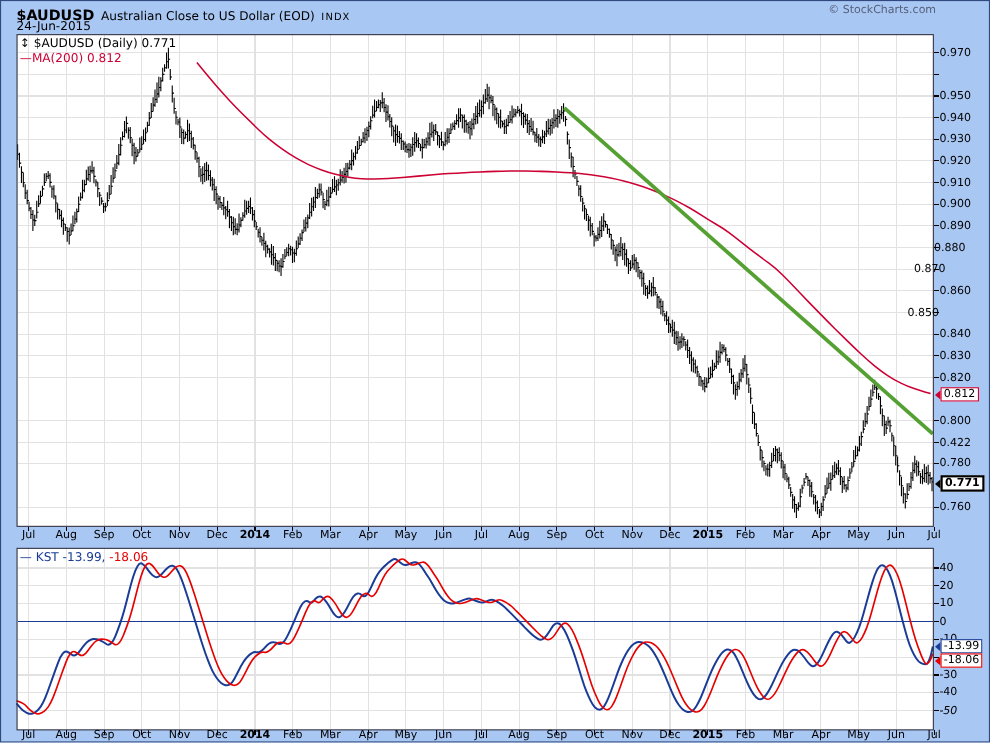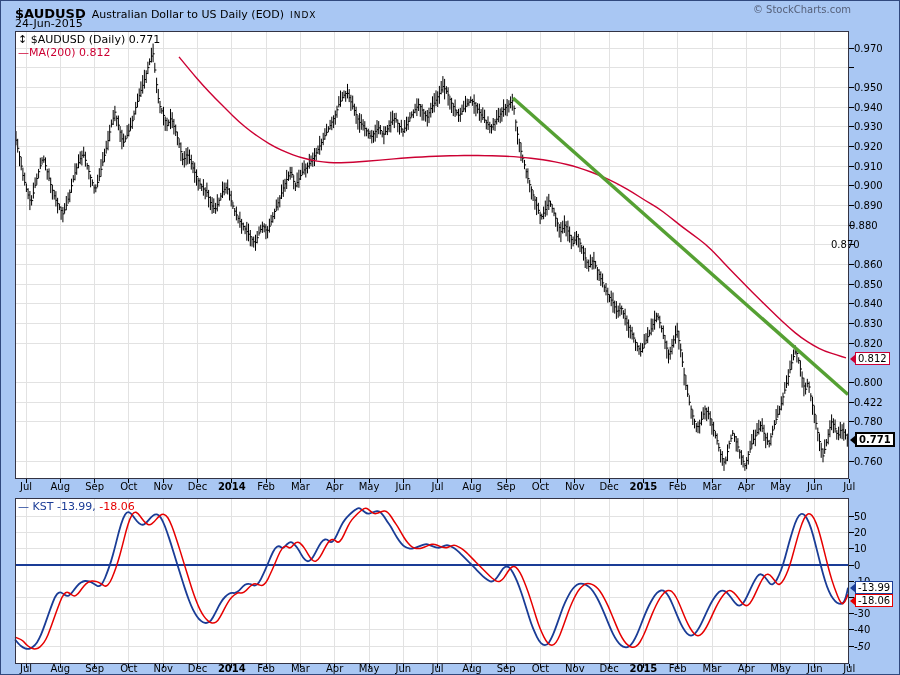--- a/index.html
+++ b/index.html
@@ -30,21 +30,21 @@
                 padding:0 2px;margin-left:-1px;white-space:nowrap;}
   .callout-text.bold{font-weight:bold;border-width:2px;}
   svg{position:absolute;overflow:visible;}
 </style>
 </head>
 <body>
 
 <div id="page">
 
   <div class="abs" style="left:14px;top:2px;">
-    <span class="title-sym">$AUDUSD</span><span class="title-desc">Australian Dollar to US Daily (EOD)</span><span class="title-exch">INDX</span>
+    <span class="title-sym">$AUDUSD</span><span class="title-desc">Australian Close to US Dollar (EOD)</span><span class="title-exch">INDX</span>
   </div>
   <span class="abs copyright" style="top:3px;right:48px;">© StockCharts.com</span>
   <span class="abs date-txt" style="left:14px;top:16px;">24-Jun-2015</span>
 
 
   <svg id="main-svg" style="left:14px;top:30px;" width="840" height="454" viewBox="0 0 840 454">
       <rect x="0.5" y="0.5" width="833" height="447" fill="#ffffff"></rect>
       <g shape-rendering="crispEdges">
         <line x1="1" y1="17" x2="833" y2="17" stroke="#e2e2e2"></line>
         <line x1="1" y1="36.7" x2="833" y2="36.7" stroke="#e2e2e2"></line>
@@ -158,21 +158,21 @@
       <span class="ticklbl" style="left: 853px; top: 81px;">0.950</span>
       <span class="ticklbl" style="left: 853px; top: 101px;">0.940</span>
       <span class="ticklbl" style="left: 853px; top: 120px;">0.930</span>
       <span class="ticklbl" style="left: 853px; top: 140px;">0.920</span>
       <span class="ticklbl" style="left: 853px; top: 160px;">0.910</span>
       <span class="ticklbl" style="left: 853px; top: 179px;">0.900</span>
       <span class="ticklbl" style="left: 853px; top: 199px; text-align: center;">0.890</span>
       <span class="ticklbl" style="left: 848px; top: 219px;">0.880</span>
       <span class="ticklbl" style="left: 830px; top: 238px;">0.870</span>
       <span class="ticklbl" style="left: 853px; top: 258px;">0.860</span>
-      <span class="ticklbl" style="left: 853px; top: 278px;">0.850</span>
+      <span class="ticklbl" style="left: 824px; top: 278px;">0.850</span>
       <span class="ticklbl" style="left: 853px; top: 297px;">0.840</span>
       <span class="ticklbl" style="left: 853px; top: 317px;">0.830</span>
       <span class="ticklbl" style="left: 853px; top: 337px;">0.820</span>
       <span class="ticklbl" style="left: 853px; top: 376px;">0.800</span>
       <span class="ticklbl" style="left: 853px; top: 396px;">0.422</span>
       <span class="ticklbl" style="left: 853px; top: 415px;">0.780</span>
       <span class="ticklbl" style="left: 853px; top: 455px;">0.760</span>
     </div>
   <div id="months-top">
       <span class="month" style="left: 8px; top: 481px;">Jul</span>
@@ -287,21 +287,21 @@
         <line x1="799.9" y1="166" x2="799.9" y2="170" stroke="#000000"></line>
         <line x1="834.2" y1="166" x2="834.2" y2="170" stroke="#000000"></line>
       </g>
     </svg>
 
   <div class="abs legend-kst" style="left:17px;top:499px;">
     <span>— KST -13.99,</span><span class="sig"> -18.06</span>
   </div>
 
   <div id="yaxis-kst">
-      <span class="ticklbl" style="left: 853px; top: 510px;">50</span>
+      <span class="ticklbl" style="left: 853px; top: 510px;">40</span>
       <span class="ticklbl" style="left: 853px; top: 526px;">20</span>
       <span class="ticklbl" style="left: 853px; top: 542px;">10</span>
       <span class="ticklbl" style="left: 853px; top: 559px;">0</span>
       <span class="ticklbl" style="left: 853px; top: 575px;">-10</span>
       <span class="ticklbl" style="left: 853px; top: 591px;">-20</span>
       <span class="ticklbl" style="left: 853px; top: 607px;">-30</span>
       <span class="ticklbl" style="left: 853px; top: 623px;">-40</span>
       <span class="ticklbl" style="left: 853px; top: 640px; font-style: italic;">-50</span>
     </div>
   <div id="months-bottom">

